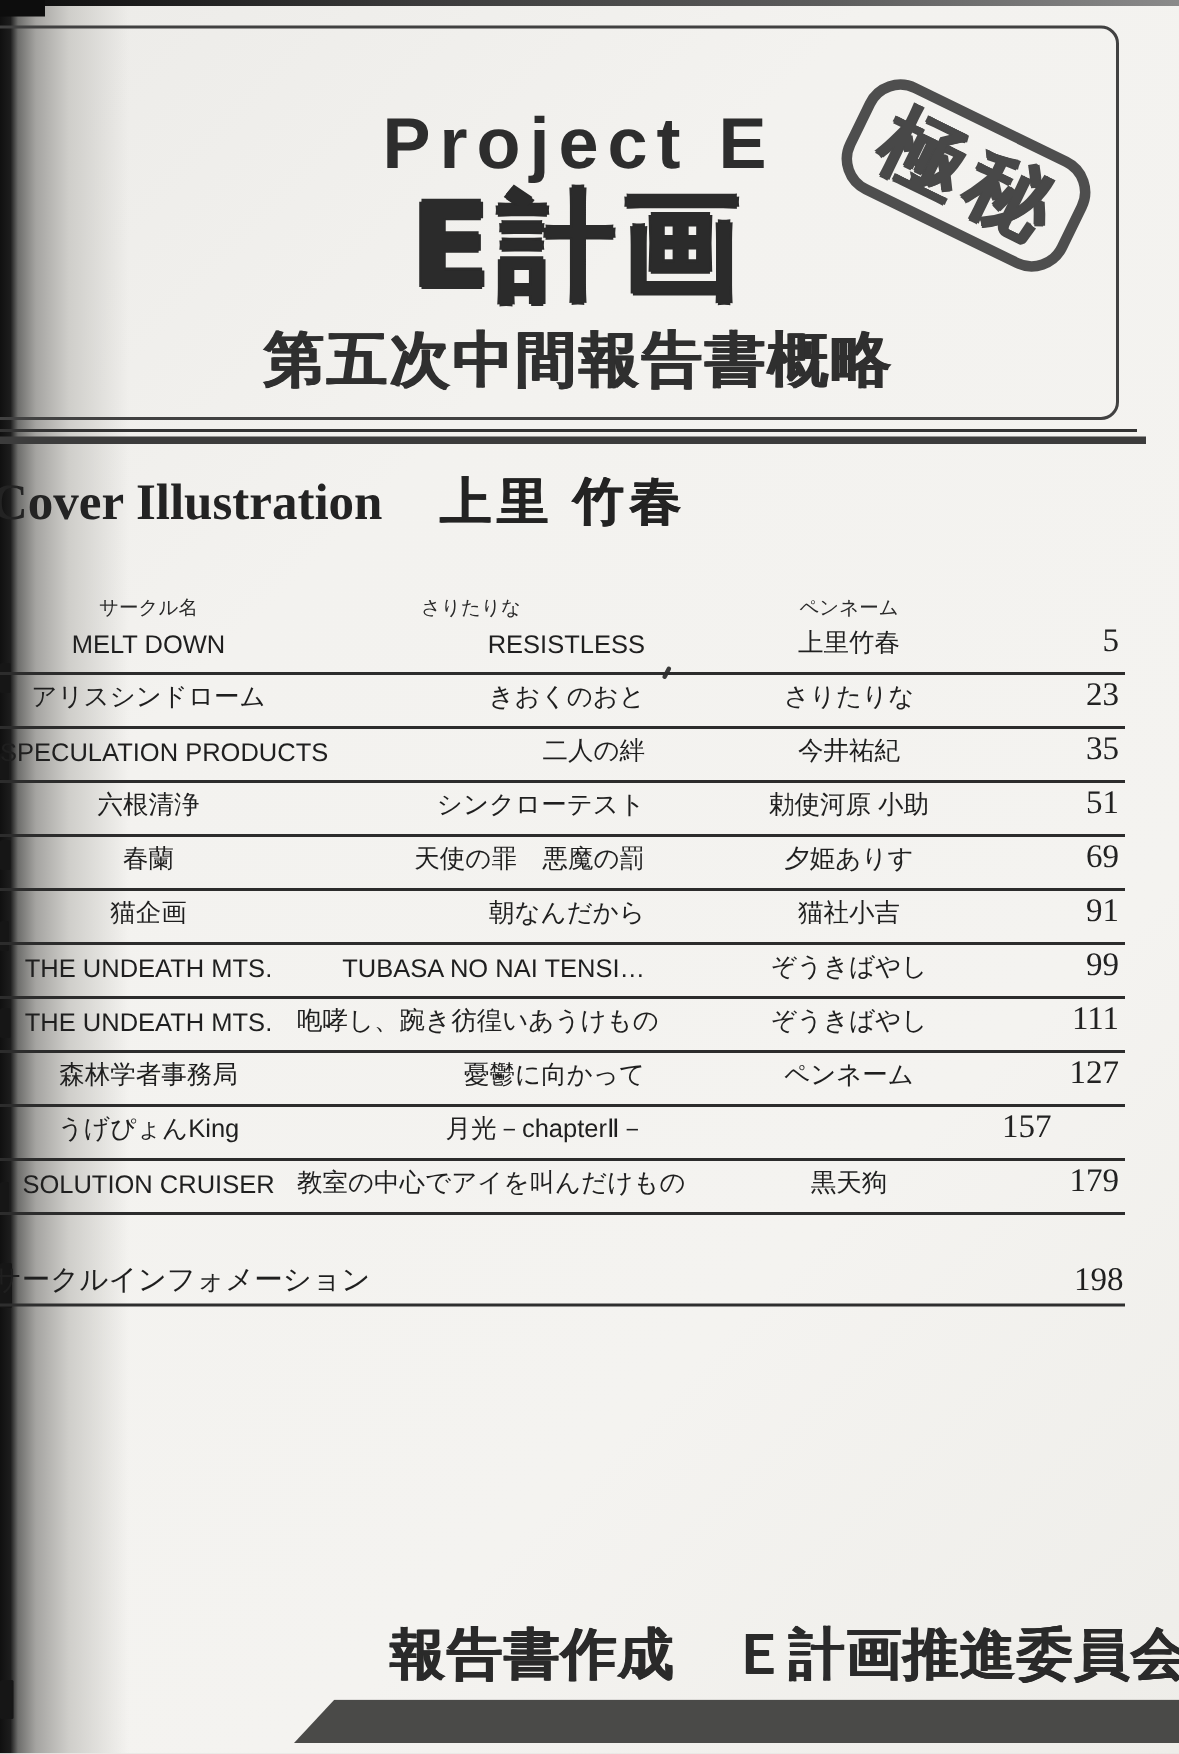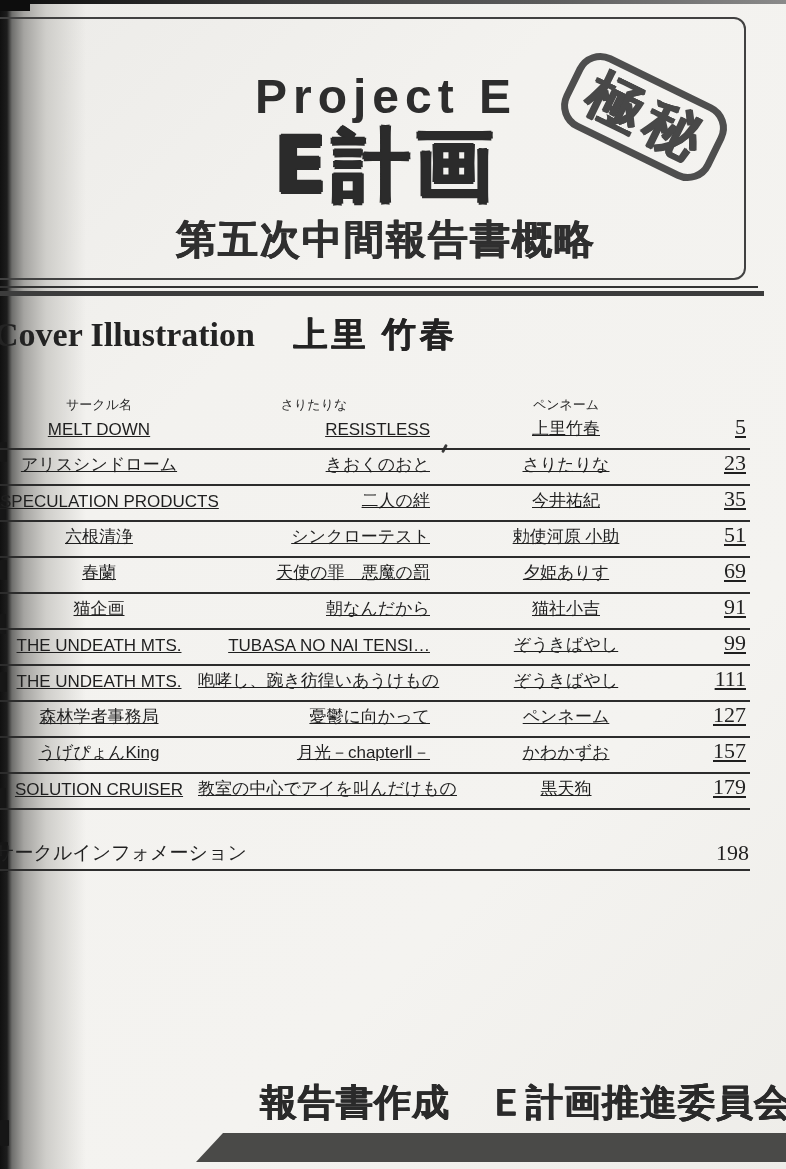--- a/index.html
+++ b/index.html
@@ -81,21 +81,21 @@
     text-shadow:0.5px 0 #232323,-0.5px 0 #232323; }
 
   
   .toc { position:absolute; left:0; top:386px; width:750px; }
   .toc-head, .toc-row {
     display:grid; grid-template-columns:198px 232px 272px 45px;
     align-items:end; white-space:nowrap;
   }
   .toc-head { height:28px; font-size:13px; color:#2a2a2a; }
   .toc-head > div { text-align:center; }
-  .toc-row { height:36px; border-bottom:2.2px solid #2c2c2c; padding-bottom:19px; font-size:17px; color:#1f1f1f;text-decoration:underline; }
+  .toc-row { height:36px; border-bottom:2.2px solid #2c2c2c; padding-bottom:19px; font-size:17px; color:#1f1f1f; }
   .cell-circle { text-align:center; }
   .cell-title  { text-align:right; overflow:visible; }
   .cell-pen    { text-align:center; }
   .cell-page   { text-align:right; font-family:"Liberation Serif","DejaVu Serif",serif; font-size:22px; padding-right:1px; color:#222; }
 
   .info-row {
     position:absolute; left:0; top:841px; width:750px; height:30px;
     border-bottom:2.4px solid #2e2e2e;
     display:flex; justify-content:space-between; align-items:flex-end;
     padding-bottom:3px; font-size:19px; color:#1f1f1f;
@@ -219,21 +219,20 @@
     <div class="toc-row">
       <div class="cell-circle">森林学者事務局</div>
       <div class="cell-title">憂鬱に向かって</div>
       <div class="cell-pen">ペンネーム</div>
       <div class="cell-page">127</div>
     </div>
 
     <div class="toc-row">
       <div class="cell-circle">うげぴょんKing</div>
       <div class="cell-title">月光－chapterⅡ－</div>
-      <div class="cell-pen">かわかずお</div>
       <div class="cell-page">157</div>
     </div>
 
     <div class="toc-row">
       <div class="cell-circle">SOLUTION CRUISER</div>
       <div class="cell-title">教室の中心でアイを叫んだけもの</div>
       <div class="cell-pen">黒天狗</div>
       <div class="cell-page">179</div>
     </div>
   </div>

